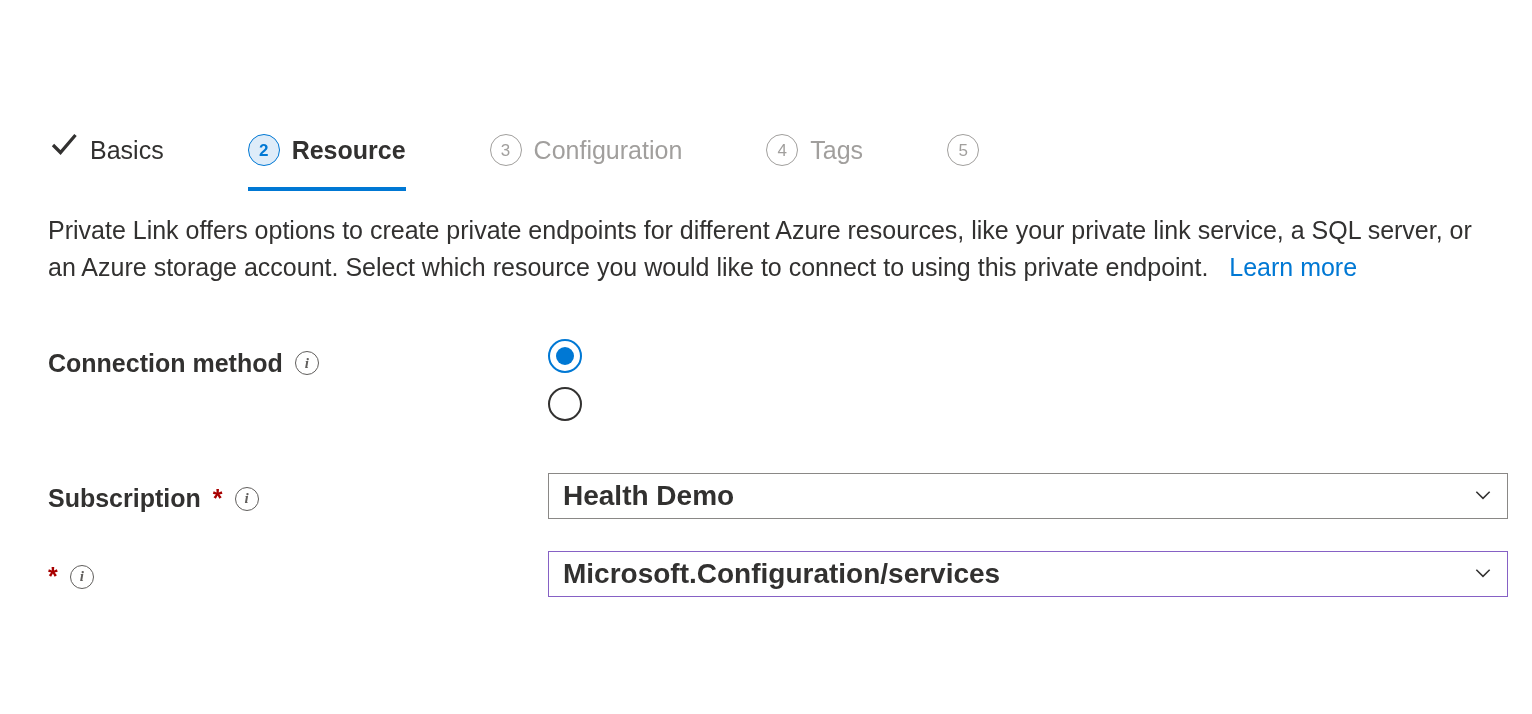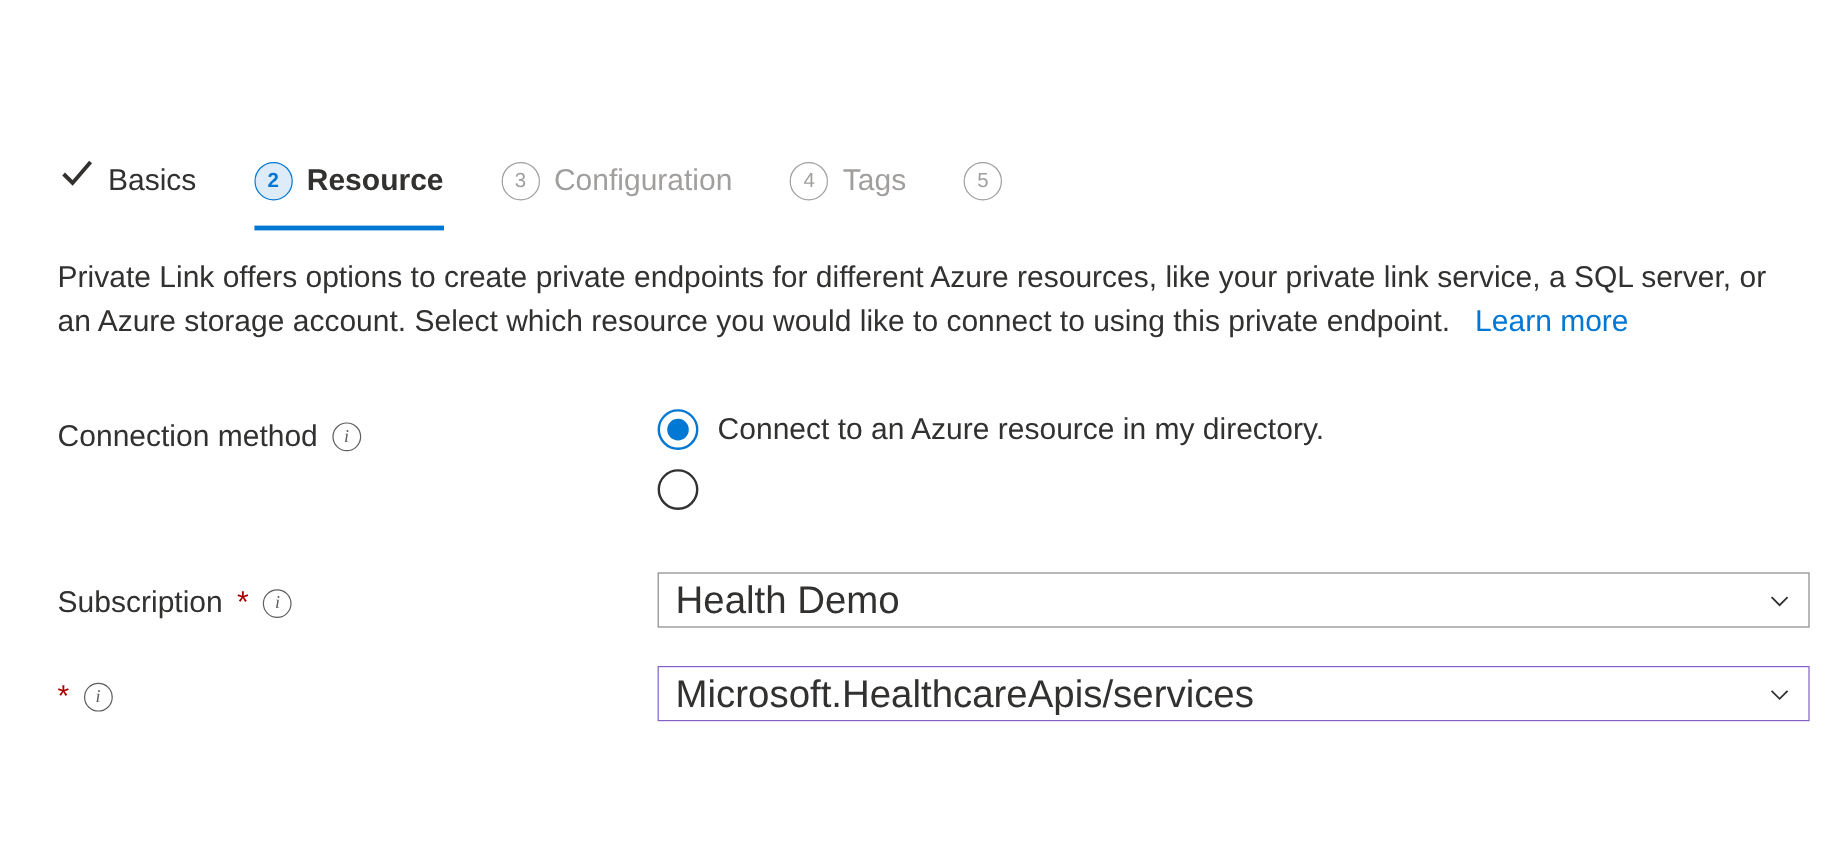--- a/index.html
+++ b/index.html
@@ -42,21 +42,21 @@
   .pin-icon svg {
     width: 28px;
     height: 28px;
     stroke: #323130;
     stroke-width: 1.6;
     fill: none;
   }
 
   .tabs {
     display: flex;
-    gap: 48px;
+    gap: 84px;
     margin-top: 112px;
     align-items: center;
     padding-left: 20px;
   }
   .tab {
     display: flex;
     align-items: center;
     gap: 12px;
     font-size: 25px;
     color: var(--text-disabled);
@@ -109,20 +109,21 @@
   }
 
   .form {
     margin-top: 52px;
     padding-left: 20px;
   }
   .form-row {
     display: flex;
     align-items: center;
     margin-bottom: 32px;
+    font-weight: bold;
   }
   .form-row.top {
     align-items: flex-start;
   }
   .label-col {
     width: 500px;
     flex: 0 0 500px;
     display: flex;
     align-items: center;
     gap: 12px;
@@ -190,21 +191,21 @@
   }
 
   .select {
     width: 960px;
     height: 46px;
     border: 1.5px solid var(--border);
     display: flex;
     align-items: center;
     justify-content: space-between;
     padding: 0 14px;
-    font-size: 32px;
+    font-size: 28px;
     cursor: pointer;
     box-sizing: border-box;
     background: #fff;
   }
   .select.purple {
     border-color: var(--border-purple);
   }
   .chevron svg {
     width: 20px;
     height: 20px;
@@ -256,21 +257,20 @@
       <div class="label-col">
         <span>Connection method</span>
         <span class="info-icon">i</span>
       </div>
       <div class="control-col">
         <div class="radio-group">
           <div class="radio-item selected">
             <span class="radio-outer">
                 <span class="radio-inner"></span>
               </span>
-            <span>Connect to an Azure resource in my directory.</span>
           </div>
           <div class="radio-item">
             <span class="radio-outer"></span>
           </div>
         </div>
       </div>
     </div>
 
     <div style="height:20px"></div>
 
@@ -290,21 +290,21 @@
       </div>
     </div>
 
     <div class="form-row">
       <div class="label-col">
         <span class="req">*</span>
         <span class="info-icon">i</span>
       </div>
       <div class="control-col">
         <div class="select purple">
-          <span>Microsoft.HealthcareApis/services</span>
+          <span>Microsoft.Configuration/services</span>
           <span class="chevron"><svg viewBox="0 0 24 24">
                 <path d="M4 8 L12 16 L20 8"></path>
               </svg></span>
         </div>
       </div>
     </div>
 
   </div>
 
 </div>

